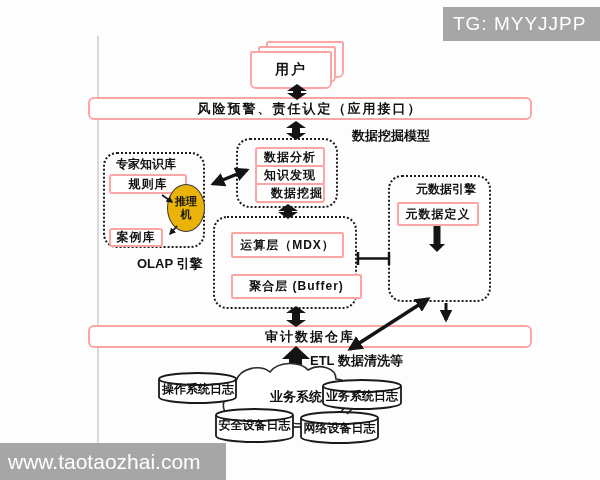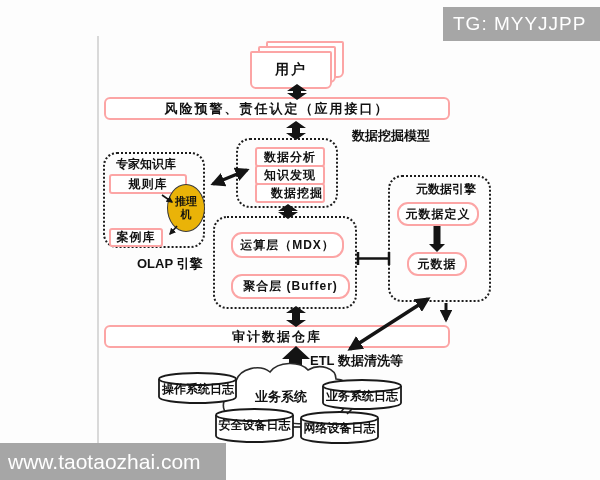--- a/index.html
+++ b/index.html
@@ -5,27 +5,27 @@
   html,body{margin:0;padding:0;background:#fff;}
   .canvas{position:relative;width:600px;height:480px;background:#fdfdfd;overflow:hidden;
     font-family:"Liberation Sans","DejaVu Sans",sans-serif;color:#111;}
   .abs{position:absolute;}
   .page-edge{position:absolute;left:97px;top:36px;width:2px;height:408px;background:#d9d9d9;}
   .wm{position:absolute;background:#a6a6a6;color:#fff;display:flex;align-items:center;z-index:10;}
   .wm-top{left:443px;top:7px;width:157px;height:34px;font-size:19px;padding-left:10px;letter-spacing:1px;}
   .wm-bot{left:0;top:443px;width:218px;height:37px;font-size:21px;padding-left:8px;}
   .node{position:absolute;background:#fff;border:1px solid #fca5a5;display:flex;
     align-items:center;justify-content:center;font-weight:bold;box-sizing:border-box;}
-  .bar{left:104px;width:346px;height:23px;border-width:2.5px;border-radius:6px;
+  .bar{left:88px;width:444px;height:23px;border-width:2.5px;border-radius:6px;
     font-size:13px;letter-spacing:2px;z-index:2;}
   .dashed{position:absolute;border:2px dotted #1c1c1c;border-radius:14px;box-sizing:border-box;z-index:1;}
   .lbl{position:absolute;font-weight:bold;white-space:nowrap;z-index:3;}
   .userpage{border-width:2px;border-radius:2px 2px 6px 6px;font-size:14px;letter-spacing:2px;z-index:2;}
   .inner{border-width:2.5px;border-radius:3px;font-size:12px;letter-spacing:1px;z-index:2;}
-  .rounded{border-radius:11px;}
+  .rounded{border-radius:2px;}
   .ellipse{border:1.5px solid #3a3a3a;border-radius:50%;text-align:center;
     font-size:11px;line-height:1.15;padding:0;z-index:2;}
   svg.layer{position:absolute;left:0;top:0;z-index:5;pointer-events:none;}
   .cyl-lbl{font-size:12px;z-index:6;text-align:center;}
 </style>
 </head>
 <body>
 
 <div class="canvas">
 
@@ -117,40 +117,37 @@
   </div>
   <div class="node inner abs" style="left:109px;top:228px;width:54px;height:19px;">
     <span>案例库</span>
   </div>
   <div class="lbl" style="left:137px;top:255px;font-size:13px;">OLAP 引擎</div>
 
   <div class="dashed" style="left:213px;top:216px;width:144px;height:93px;"></div>
   <div class="node inner rounded abs" style="left:231px;top:232px;width:113px;height:26px;">
     <span>运算层（MDX）</span>
   </div>
-  <div class="node inner rounded abs" style="left:231px;top:274px;width:119px;height:25px;">
+  <div class="node inner rounded abs" style="left:231px;top:274px;width:131px;height:25px;">
     <span>聚合层 (Buffer)</span>
   </div>
 
   <div class="dashed" style="left:388px;top:175px;width:103px;height:127px;"></div>
   <div class="lbl" style="left:406px;top:181px;font-size:12px;margin-left:10px;">元数据引擎</div>
   <div class="node inner rounded abs" style="left:397px;top:202px;width:82px;height:24px;">
     <span>元数据定义</span>
   </div>
-  <div class="node inner rounded abs" style="left:407px;top:252px;width:60px;height:24px;">
-    <span>元数据</span>
-  </div>
 
   <div class="node bar" style="top:325px;">
     <span>审计数据仓库</span>
   </div>
 
   <div class="lbl" style="left:310px;top:352px;font-size:13px;">ETL 数据清洗等</div>
 
-  <div class="lbl cyl-lbl" style="left:241px;top:388px;width:80px;font-size:13px;">业务系统</div>
+  <div class="lbl cyl-lbl" style="left:256px;top:388px;width:80px;font-size:13px;">业务系统</div>
   <div class="lbl cyl-lbl" style="left:323px;top:388px;width:78px;">业务系统日志</div>
   <div class="lbl cyl-lbl" style="left:159px;top:381px;width:78px;">操作系统日志</div>
   <div class="lbl cyl-lbl" style="left:216px;top:417px;width:77px;">安全设备日志</div>
   <div class="lbl cyl-lbl" style="left:301px;top:420px;width:77px;">网络设备日志</div>
 
   <div class="wm wm-top">
     <span>TG: MYYJJPP</span>
   </div>
   <div class="wm wm-bot">
     <span>www.taotaozhai.com</span>

